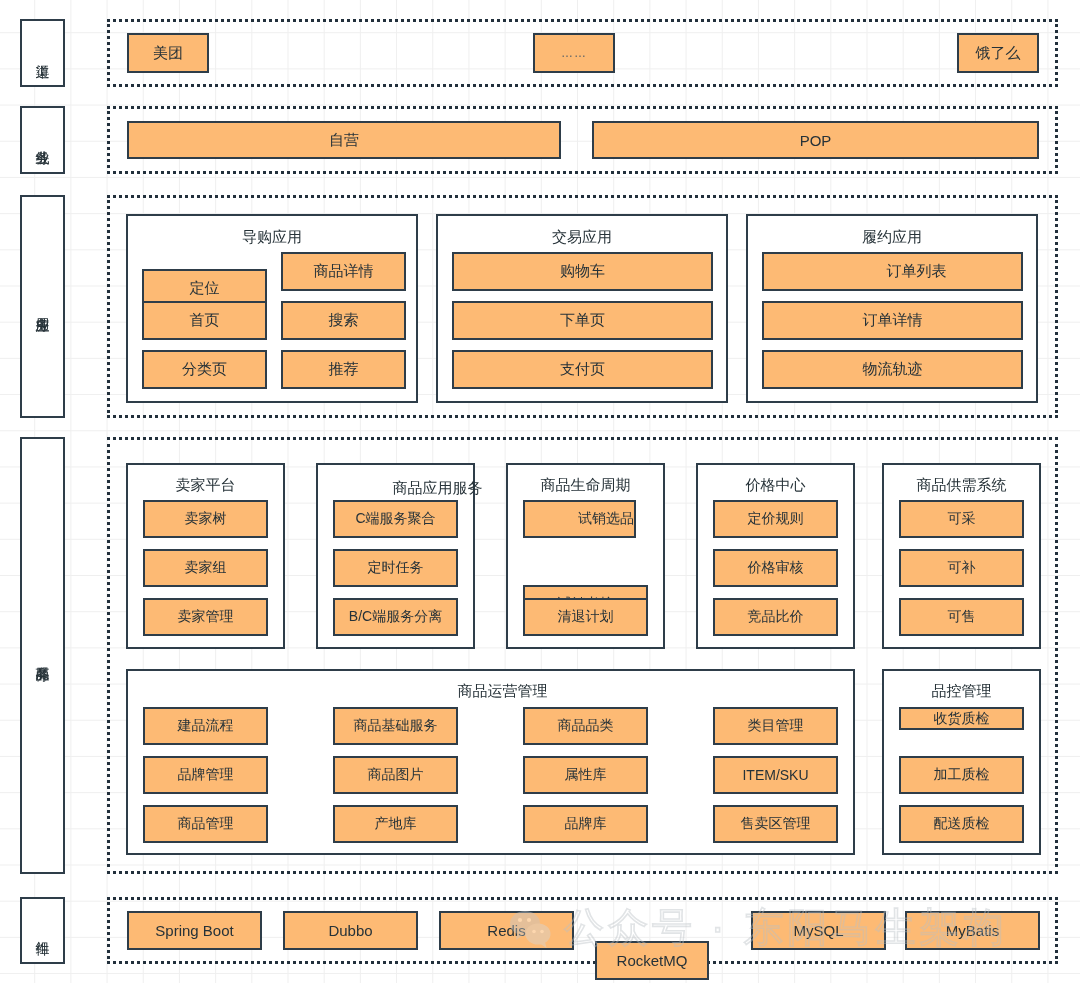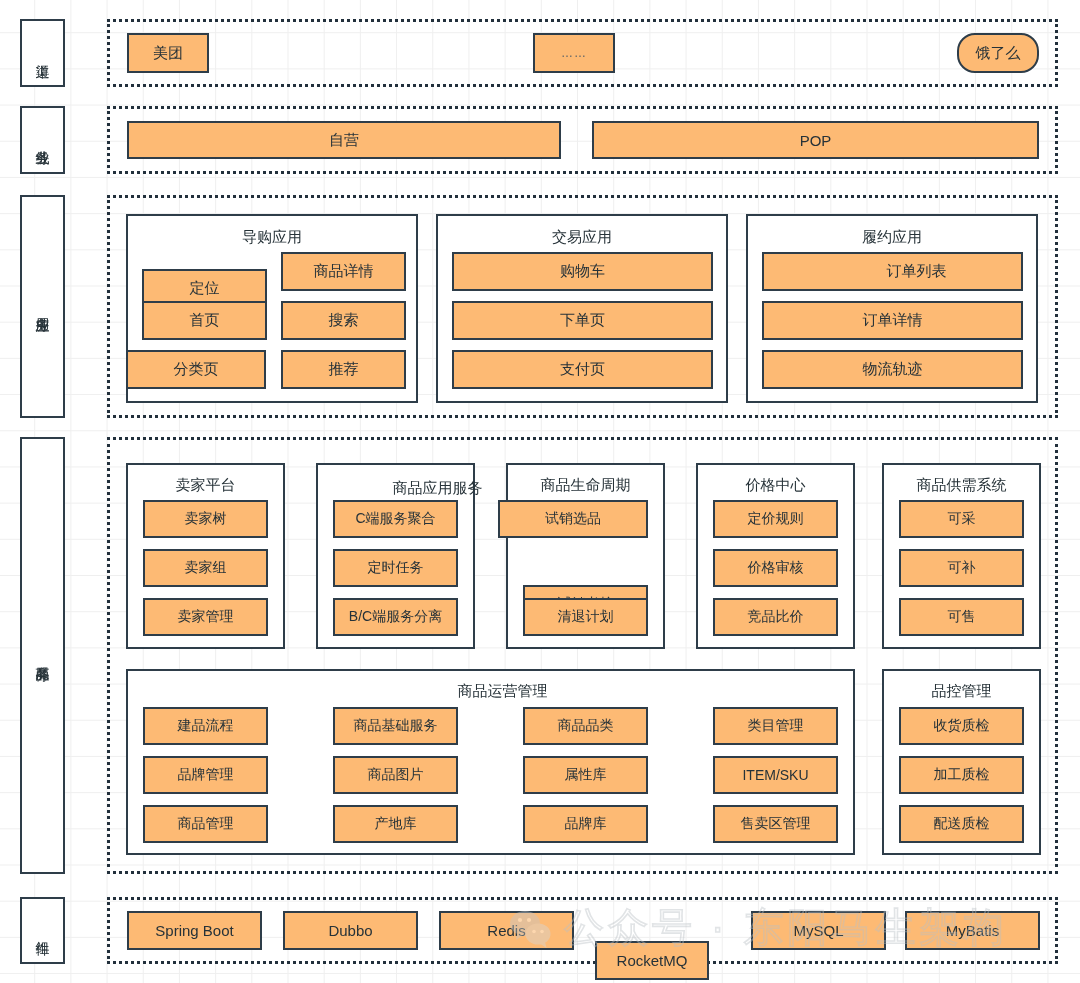--- a/index.html
+++ b/index.html
@@ -132,21 +132,21 @@
   <div class="layer-label" style="left:20px; top:19px; width:45px; height:68px;">
     <span>渠道</span>
   </div>
   <div class="dotted-zone" style="left:107px; top:19px; width:951px; height:68px;"></div>
   <div class="node" style="left:127px; top:33px; width:82px; height:40px;">
     <span>美团</span>
   </div>
   <div class="node dots" style="left:533px; top:33px; width:82px; height:40px;">
     <span>……</span>
   </div>
-  <div class="node" style="left:957px; top:33px; width:82px; height:40px;border-radius:18px;">
+  <div class="node" style="left:957px; top:33px; width:82px; height:40px;">
     <span>饿了么</span>
   </div>
 
   <div class="layer-label" style="left:20px; top:106px; width:45px; height:68px;">
     <span>业务线</span>
   </div>
   <div class="dotted-zone" style="left:107px; top:106px; width:951px; height:68px;"></div>
   <div class="node" style="left:127px; top:121px; width:434px; height:38px;">
     <span>自营</span>
   </div>
@@ -167,21 +167,21 @@
   </div>
   <div class="node" style="left:281px; top:252px; width:125px; height:39px;">
     <span>商品详情</span>
   </div>
   <div class="node" style="left:142px; top:301px; width:125px; height:39px;">
     <span>首页</span>
   </div>
   <div class="node" style="left:281px; top:301px; width:125px; height:39px;">
     <span>搜索</span>
   </div>
-  <div class="node" style="left:126px; top:350px; width:140px; height:39px;">
+  <div class="node" style="left:142px; top:350px; width:125px; height:39px;">
     <span>分类页</span>
   </div>
   <div class="node" style="left:281px; top:350px; width:125px; height:39px;">
     <span>推荐</span>
   </div>
 
   <div class="panel" style="left:436px; top:214px; width:292px; height:189px;">
     <div class="panel-title" style="top:12px;">交易应用</div>
   </div>
   <div class="node" style="left:452px; top:252px; width:261px; height:39px;">
@@ -234,21 +234,21 @@
   <div class="node small" style="left:333px; top:549px; width:125px; height:38px;">
     <span>定时任务</span>
   </div>
   <div class="node small" style="left:333px; top:598px; width:125px; height:38px;">
     <span>B/C端服务分离</span>
   </div>
 
   <div class="panel" style="left:506px; top:463px; width:159px; height:186px;">
     <div class="panel-title" style="top:11px;">商品生命周期</div>
   </div>
-  <div class="node small" style="left:498px; top:500px; width:150px; height:38px;">
+  <div class="node small" style="left:523px; top:500px; width:113px; height:38px;justify-content:flex-end;">
     <span>试销选品</span>
   </div>
   <div class="node small" style="left:523px; top:549px; width:125px; height:38px;margin-top:36px;">
     <span>试销考核</span>
   </div>
   <div class="node small" style="left:523px; top:598px; width:125px; height:38px;">
     <span>清退计划</span>
   </div>
 
   <div class="panel" style="left:696px; top:463px; width:159px; height:186px;">
@@ -317,21 +317,21 @@
   <div class="node small" style="left:713px; top:756px; width:125px; height:38px;">
     <span>ITEM/SKU</span>
   </div>
   <div class="node small" style="left:713px; top:805px; width:125px; height:38px;">
     <span>售卖区管理</span>
   </div>
 
   <div class="panel" style="left:882px; top:669px; width:159px; height:186px;">
     <div class="panel-title" style="top:11px;">品控管理</div>
   </div>
-  <div class="node small" style="left:899px; top:707px; width:125px; height:38px;">
+  <div class="node small" style="left:899px; top:707px; width:125px; height:23px;align-items:flex-end;">
     <span>收货质检</span>
   </div>
   <div class="node small" style="left:899px; top:756px; width:125px; height:38px;">
     <span>加工质检</span>
   </div>
   <div class="node small" style="left:899px; top:805px; width:125px; height:38px;">
     <span>配送质检</span>
   </div>
 
   <div class="layer-label" style="left:20px; top:897px; width:45px; height:67px;">

